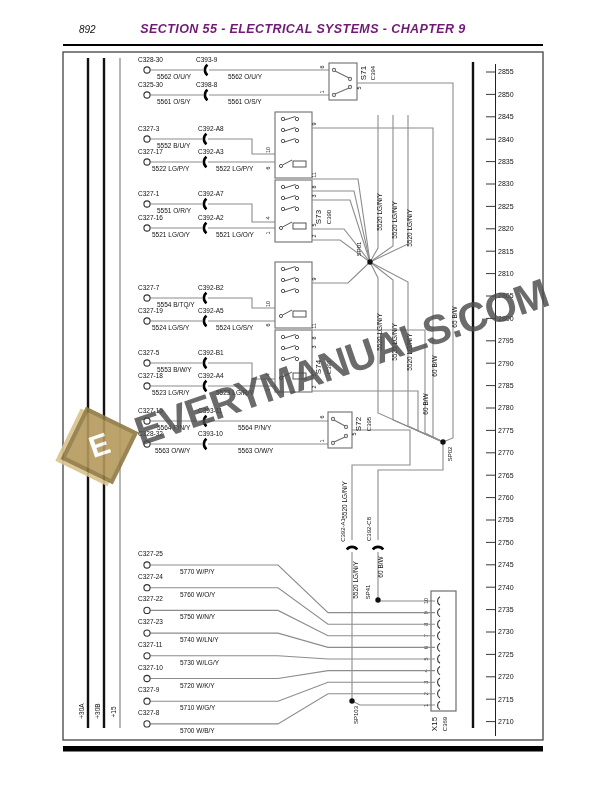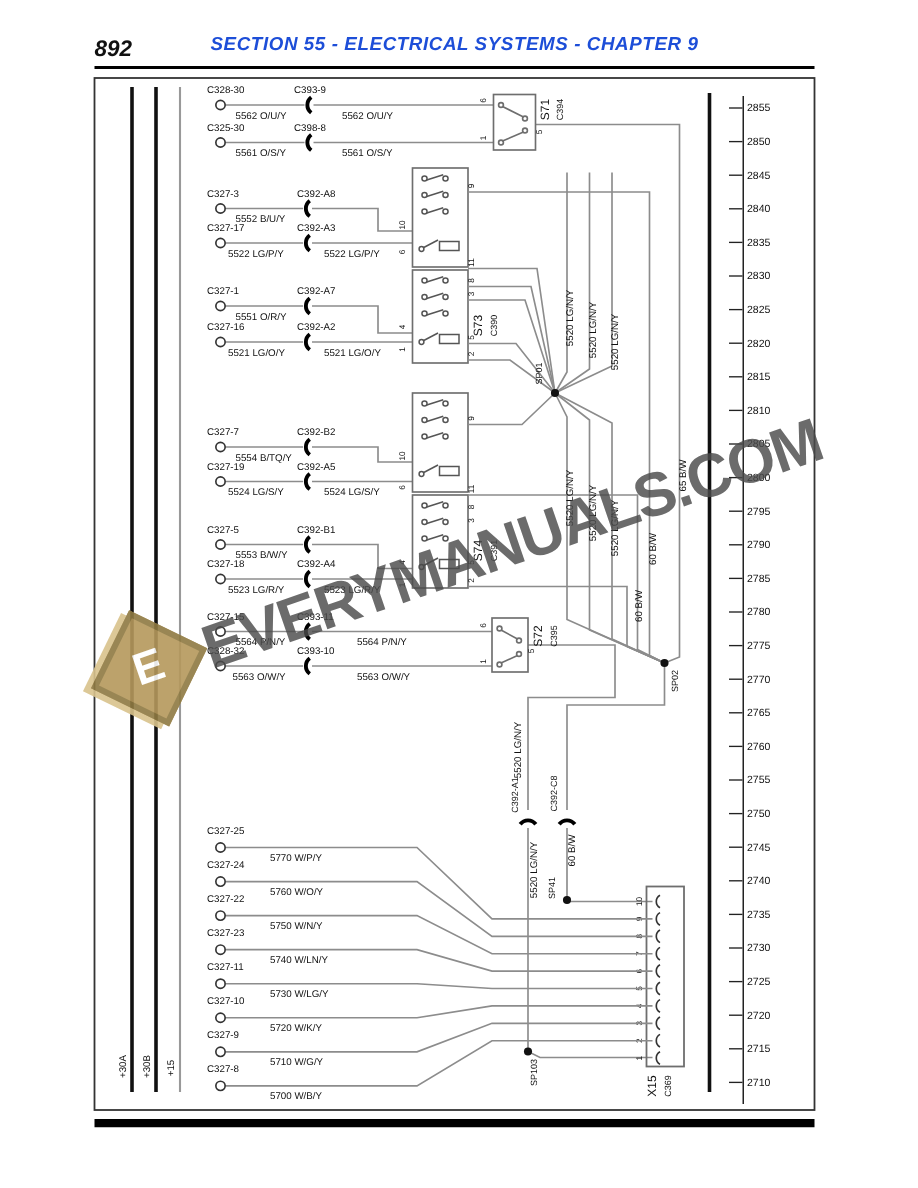--- a/index.html
+++ b/index.html
@@ -1,21 +1,21 @@
 <!DOCTYPE html>
 <html><head>
 <meta charset="utf-8">
 <style>
   html,body{margin:0;padding:0;background:#e8e8e8;}
   .page{position:relative;width:612px;height:792px;background:#fff;overflow:hidden;
         font-family:"Liberation Sans",sans-serif;}
   .hdr{position:absolute;left:63px;top:22px;width:480px;height:20px;}
-  .pgnum{position:absolute;left:0;top:2px;font-size:15px;font-weight:bold;font-style:italic;color:#111;}
+  .pgnum{position:absolute;left:16px;top:2px;font-size:10px;font-weight:normal;font-style:italic;color:#111;}
   .title{position:absolute;left:0;right:0;text-align:center;font-size:12.5px;font-weight:bold;
-         font-style:italic;letter-spacing:.4px;color:#1d4ed8;}
+         font-style:italic;letter-spacing:.4px;color:#701a75;}
   .rule1{position:absolute;left:63px;top:44px;width:480px;height:2px;background:#000;}
   svg.diagram{position:absolute;left:0;top:0;}
   svg text{fill:#111;font-family:"Liberation Sans",sans-serif;}
   .lbl{font-size:6.5px;}
   .pin{font-size:5.5px;}
   .cid{font-size:6px;}
   .sid{font-size:8px;}
   .tick{font-size:7px;}
   .wm{position:absolute;left:72px;top:420px;height:70px;display:flex;align-items:center;gap:10px;
       transform:rotate(-19deg);transform-origin:0 50%;z-index:5;pointer-events:none;}

